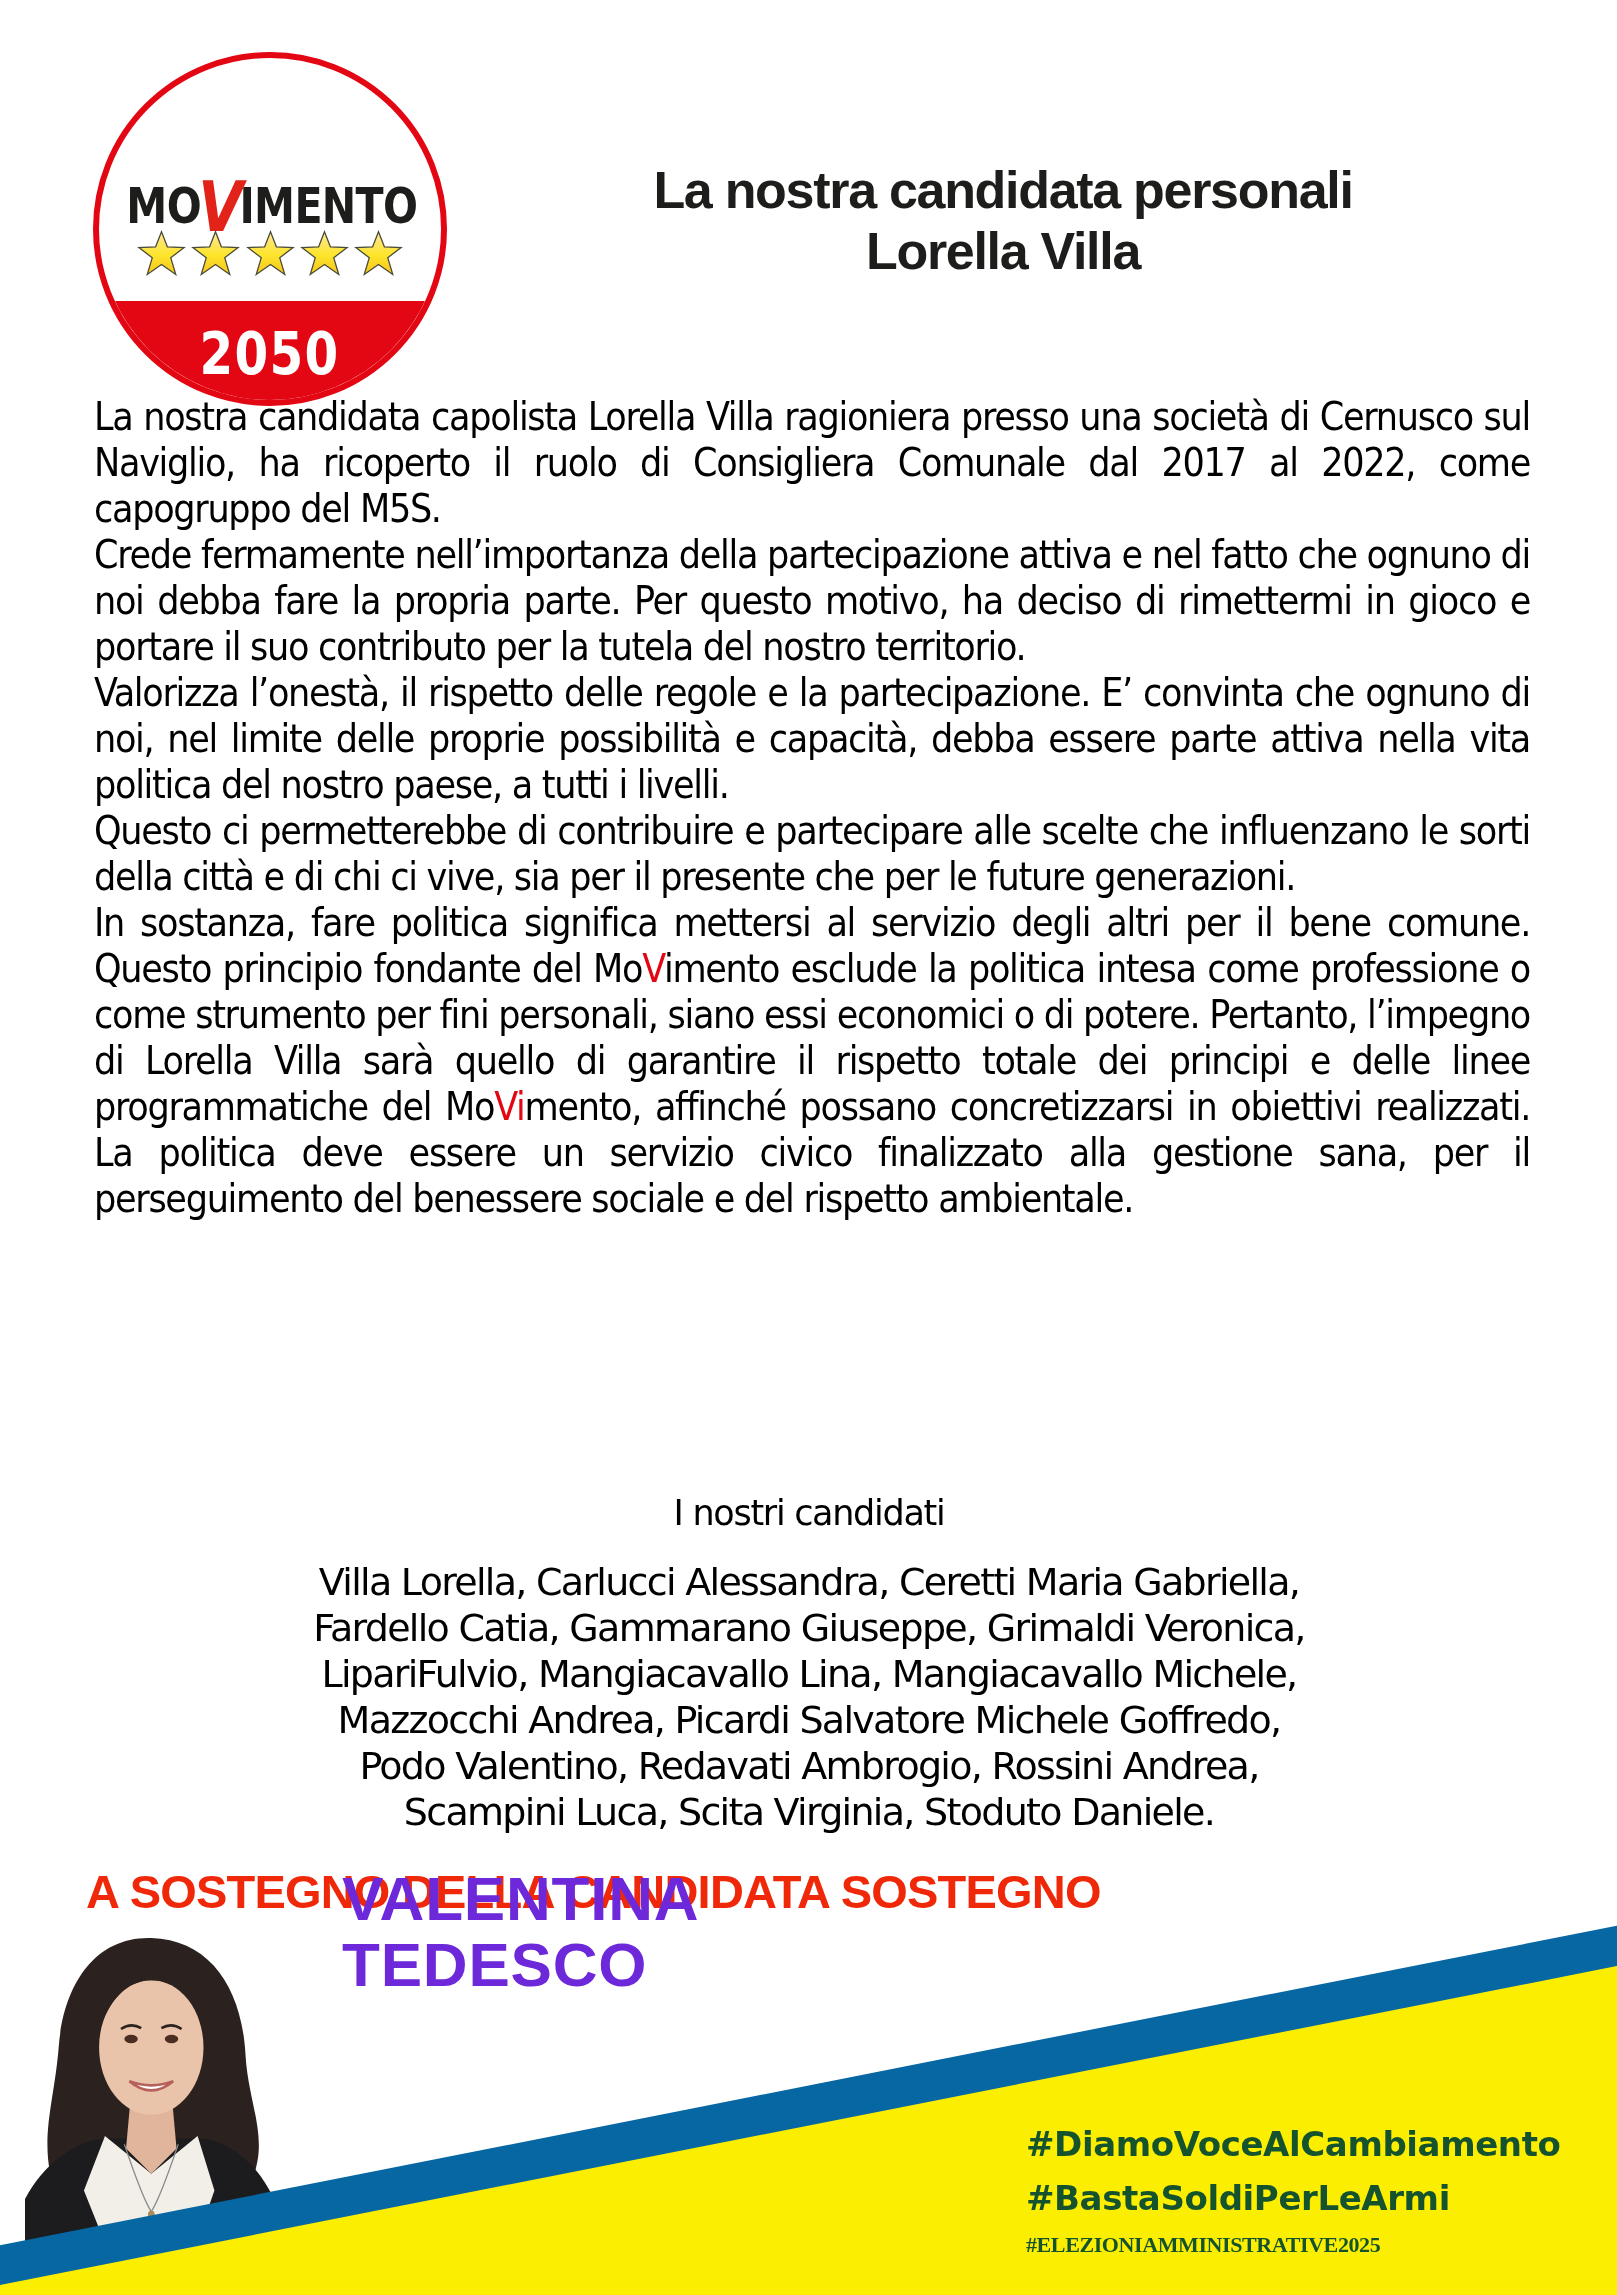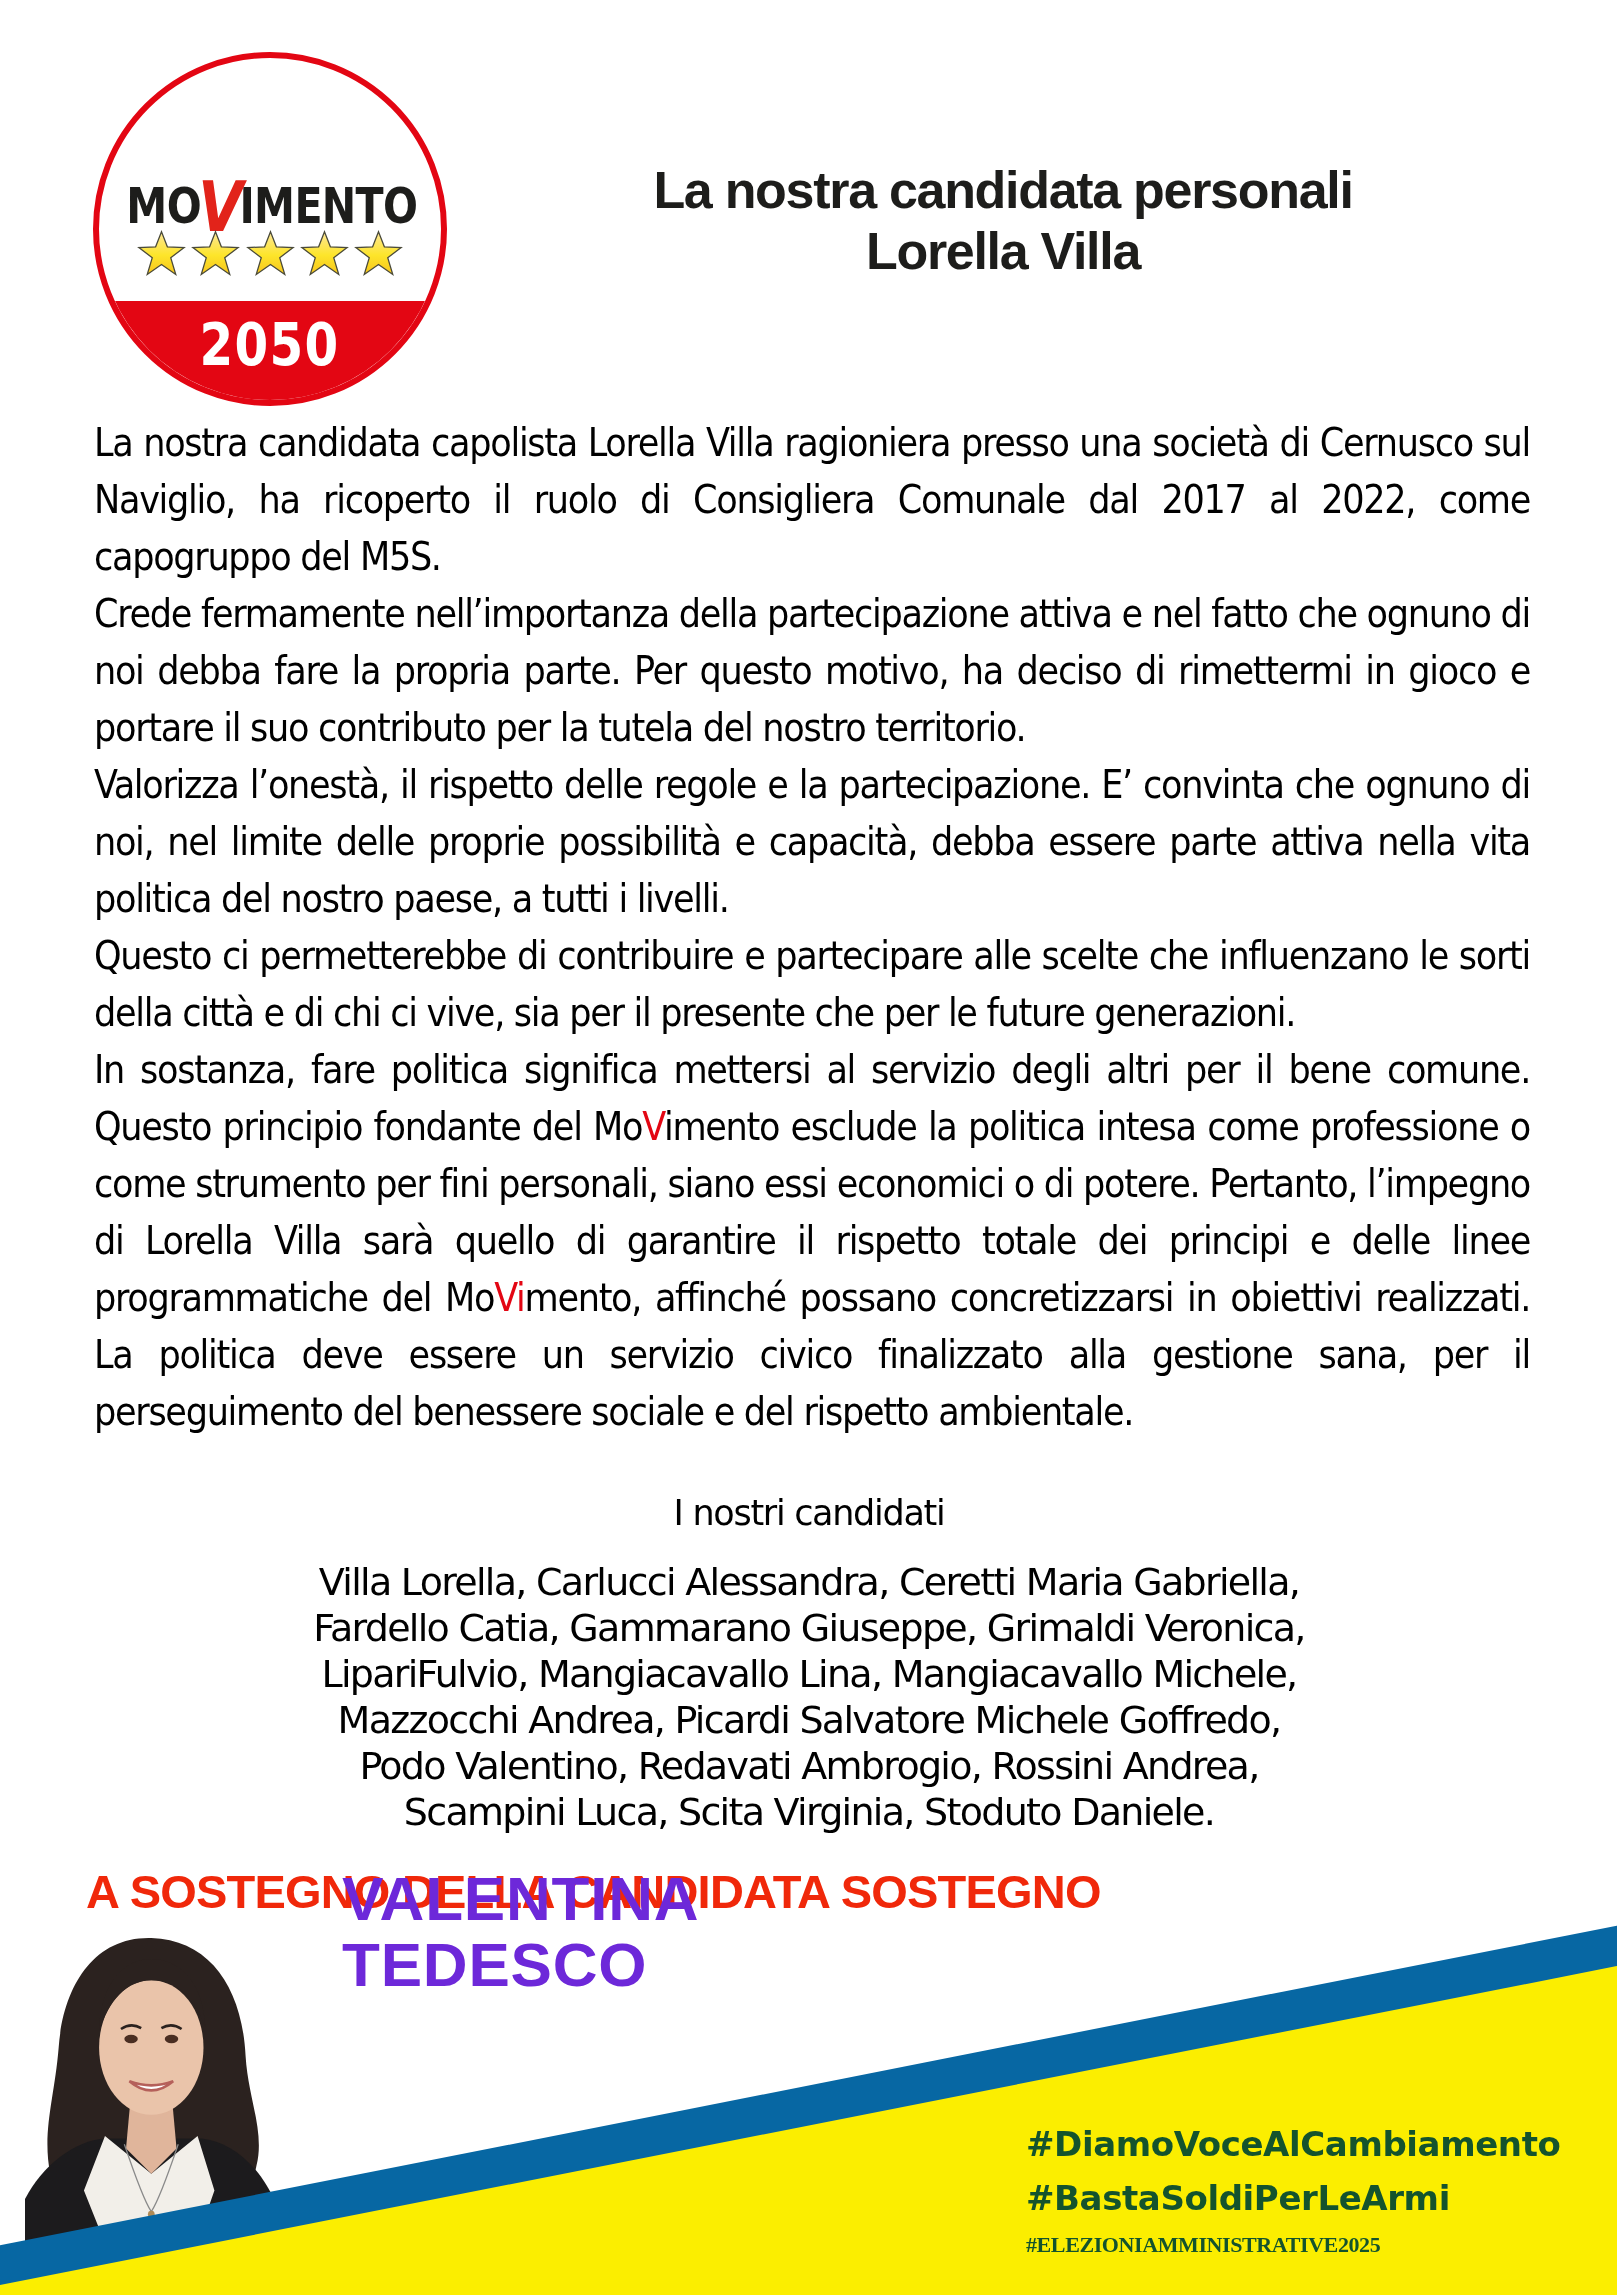--- a/index.html
+++ b/index.html
@@ -6,21 +6,21 @@
     html, body { width: 1618px; height: 2295px; background: #ffffff; overflow: hidden; }
     body { position: relative; font-family: "DejaVu Sans", sans-serif; color: #111111; }
 
     
     .logo {
       position: absolute; left: 93px; top: 52px; width: 354px; height: 354px;
       border-radius: 50%; border: 6.7px solid #e30613; background: #ffffff; overflow: hidden;
     }
     .logo-band {
       position: absolute; left: 0; right: 0; bottom: 0; height: 99px; background: #e30613;
-      display: flex; align-items: center; justify-content: center; padding-bottom: 11.8px;
+      display: flex; align-items: flex-end; justify-content: center; padding-bottom: 11.8px;
     }
     .logo-year {
       color: #ffffff; font-family: "DejaVu Sans", sans-serif; font-weight: bold;
       font-size: 59px; letter-spacing: 1.7px; transform: scaleX(0.82);
     }
     .logo-word {
       position: absolute; left: 0; right: 0; top: 101px; text-align: center;
       font-family: "DejaVu Sans", sans-serif; font-weight: bold; font-size: 49px;
       color: #1d1d1b; letter-spacing: -0.8px; transform: scaleX(0.84);
     }
@@ -32,23 +32,23 @@
 
     
     .title {
       position: absolute; left: 472px; width: 1062px; top: 160px; text-align: center;
       font-family: "Liberation Sans", sans-serif; font-weight: bold; font-size: 52px;
       line-height: 61px; color: #1d1d1b; letter-spacing: -1.3px;
     }
 
     
     .body-text {
-      position: absolute; left: 94px; width: 1436px; top: 414px;
+      position: absolute; left: 94px; width: 1436px; top: 394px;
       font-family: "DejaVu Sans Condensed", "DejaVu Sans", sans-serif;
-      font-size: 39px; line-height: 57px; color: #000000; text-align: justify;
+      font-size: 39px; line-height: 46px; color: #000000; text-align: justify;
       letter-spacing: -1.3px; word-spacing: 0px;
     }
     .body-text p { margin: 0; }
     .body-text .red { color: #e30613; }
 
     
     .cand-head {
       position: absolute; left: 0; width: 1618px; top: 1493px; text-align: center;
       font-family: "DejaVu Sans", sans-serif; font-size: 35px; color: #000; letter-spacing: -1.3px;
     }

